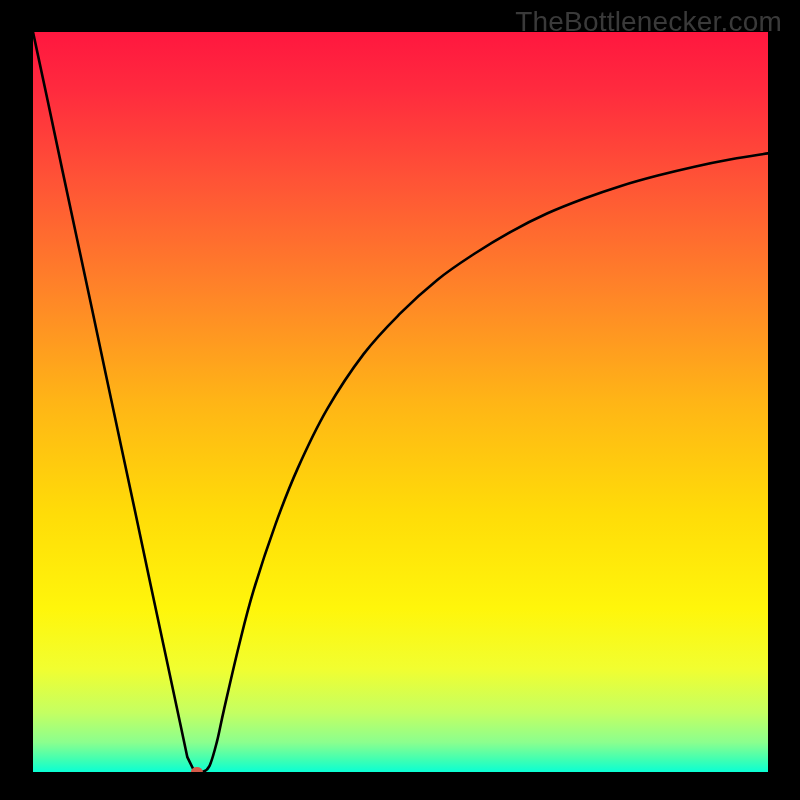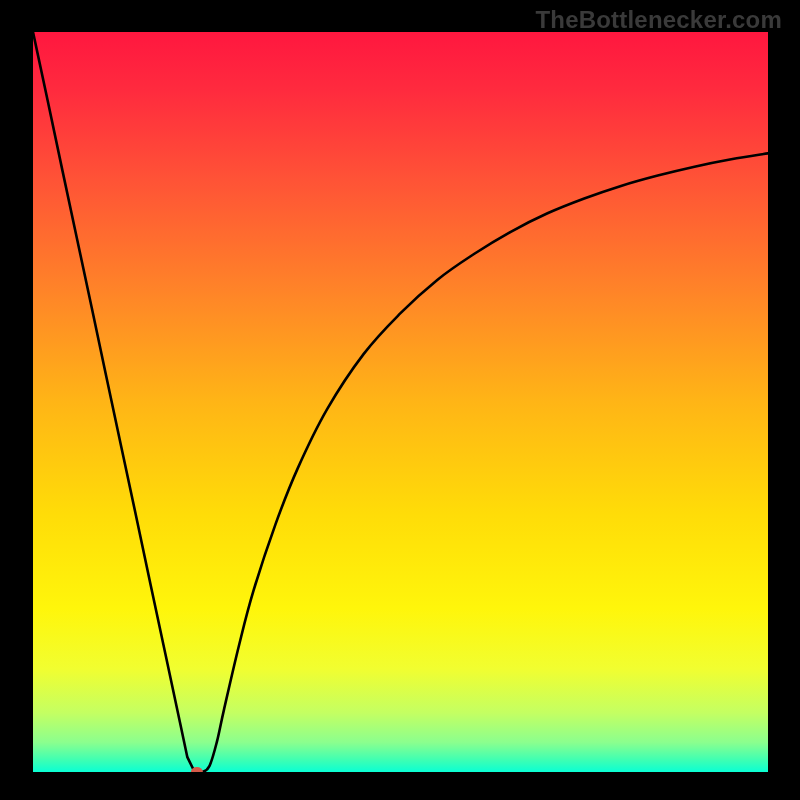--- a/index.html
+++ b/index.html
@@ -21,22 +21,22 @@
     position: absolute;
     left: 33px;
     top: 32px;
     width: 735px;
     height: 740px;
   }
   .watermark {
     position: absolute;
     top: 6px;
     right: 18px;
-    font-size: 24px;
-    font-weight: 700;
+    font-size: 28px;
+    font-weight: 400;
     color: #3a3a3a;
     letter-spacing: 0.2px;
   }
   svg { display: block; }
 </style>
 </head>
 <body>
 
 <div class="outer">
   <div class="watermark">TheBottlenecker.com</div>

